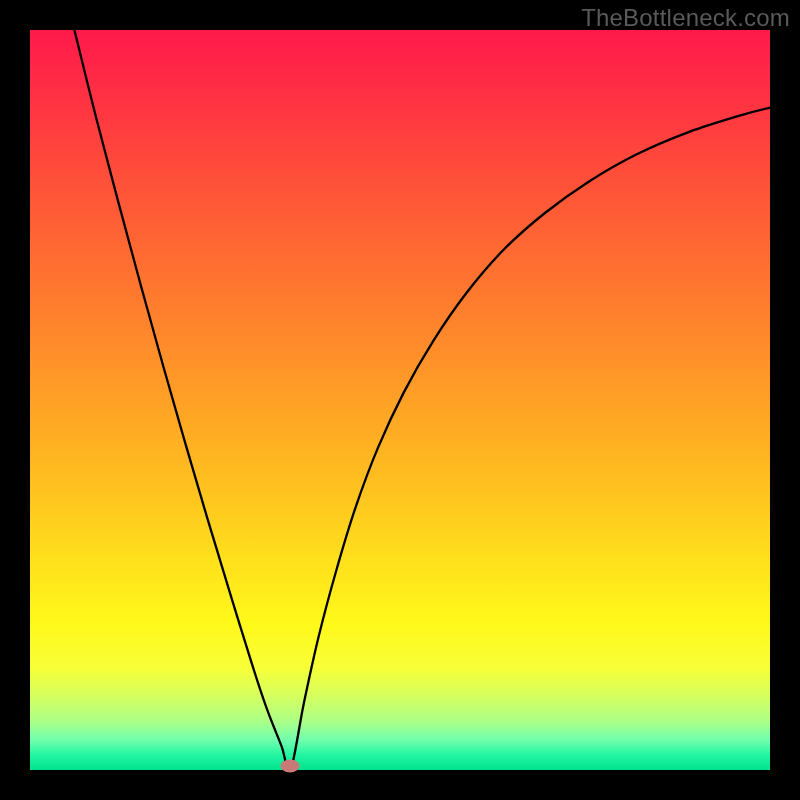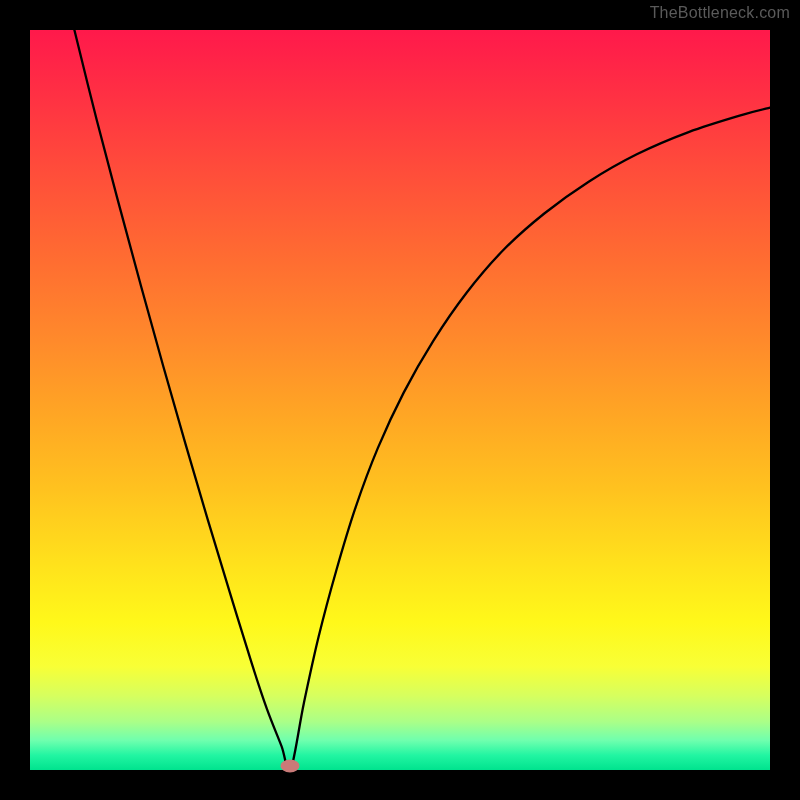--- a/index.html
+++ b/index.html
@@ -15,21 +15,21 @@
     position: relative;
     width: 800px;
     height: 800px;
     background: #000;
   }
   .watermark {
     position: absolute;
     top: 4px;
     right: 10px;
     color: #5a5a5a;
-    font-size: 16px;
+    font-size: 24px;
     font-weight: 400;
     letter-spacing: 0.2px;
     user-select: none;
   }
   .plot {
     position: absolute;
     left: 30px;
     top: 30px;
     width: 740px;
     height: 740px;

